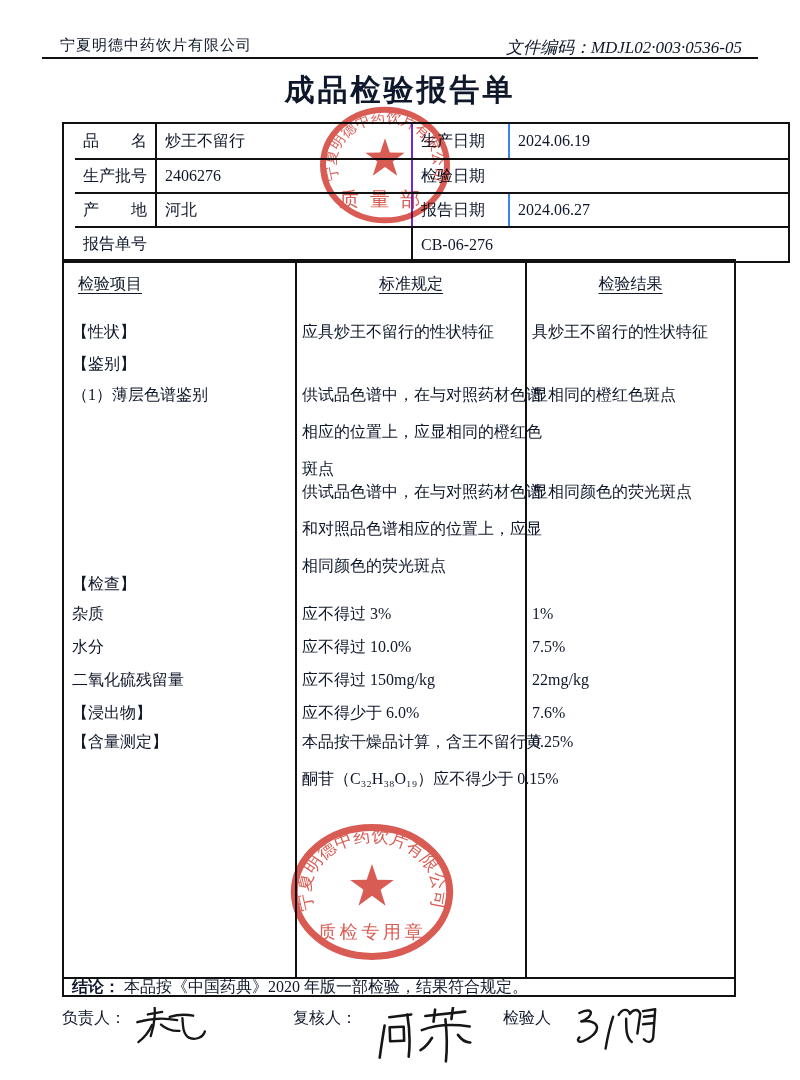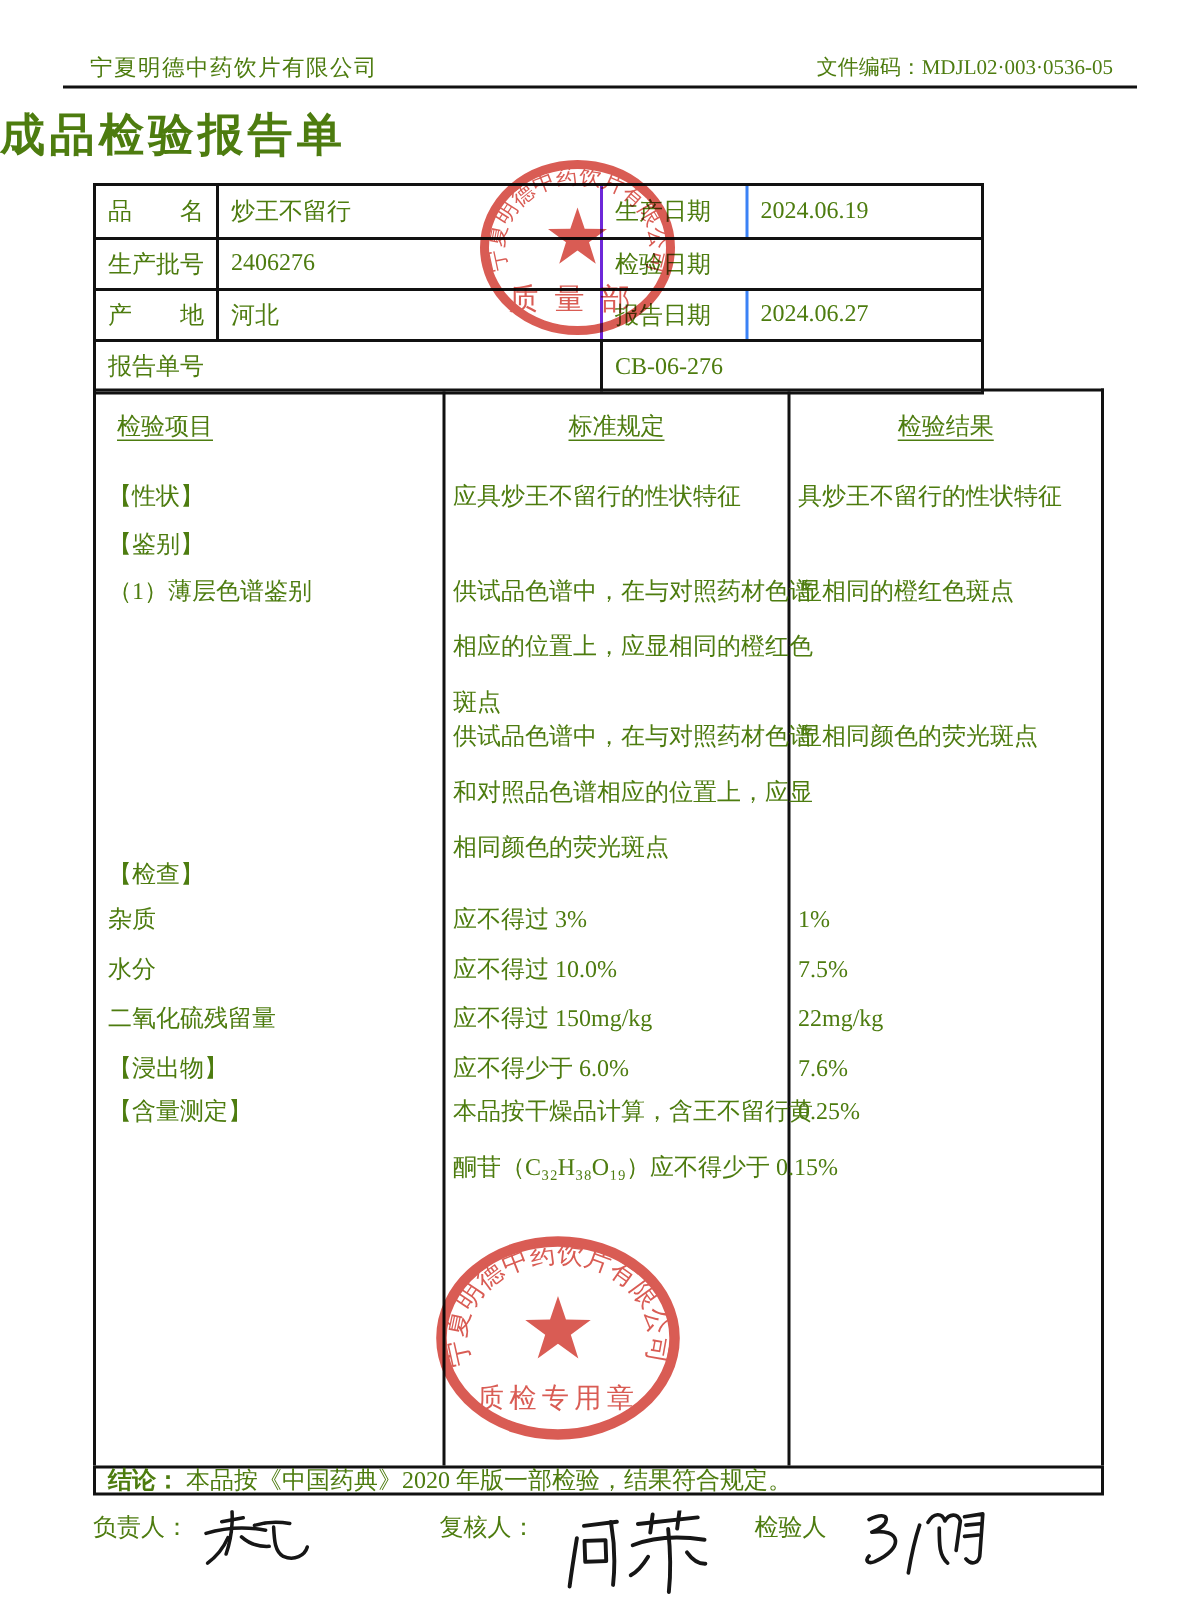--- a/index.html
+++ b/index.html
@@ -1,25 +1,25 @@
 <!DOCTYPE html>
 <html><head>
 <meta charset="utf-8">
 <style>
   html,body{margin:0;padding:0;background:#ffffff;}
   .page{position:relative;width:800px;height:1080px;background:#fff;overflow:hidden;
-        font-family:"Liberation Serif","DejaVu Serif",serif;color:#4d7c0f;}
+        font-family:"Liberation Serif","DejaVu Serif",serif;color:#0f172a;}
   .abs{position:absolute;}
   
   .hdr-company{left:60px;top:36px;font-size:15px;letter-spacing:1px;}
-  .hdr-code{right:58px;top:36px;font-size:14px;}
+  .hdr-code{right:58px;top:36px;font-size:17px;font-style:italic;}
   .hdr-rule{left:42px;right:42px;top:57px;height:2px;background:#111;}
-  .doc-title{left:0;right:0;top:70px;text-align:left;font-size:30px;font-weight:bold;letter-spacing:3px;}
+  .doc-title{left:0;right:0;top:70px;text-align:center;font-size:30px;font-weight:bold;letter-spacing:3px;}
   
-  .info-table{left:62px;top:122px;width:594px;border:2px solid #111;box-sizing:border-box;background:transparent;}
+  .info-table{left:62px;top:122px;width:728px;border:2px solid #111;box-sizing:border-box;background:transparent;padding-left:11px;}
   .irow{display:flex;height:34px;box-sizing:border-box;}
   .irow + .irow{border-top:2px solid #111;}
   .irow.last{height:35px;}
   .icell{display:flex;align-items:center;padding:0 8px;font-size:16px;box-sizing:border-box;white-space:nowrap;overflow:hidden;}
   .c1{width:80px;}
   .c2{width:256px;border-left:2px solid #111;}
   .c3{width:97px;border-left:2px solid #6d28d9;}
   .c4{flex:1;border-left:2px solid #3b82f6;}
   .c-half{width:336px;}
   .c-rest{flex:1;border-left:2px solid #111;}

